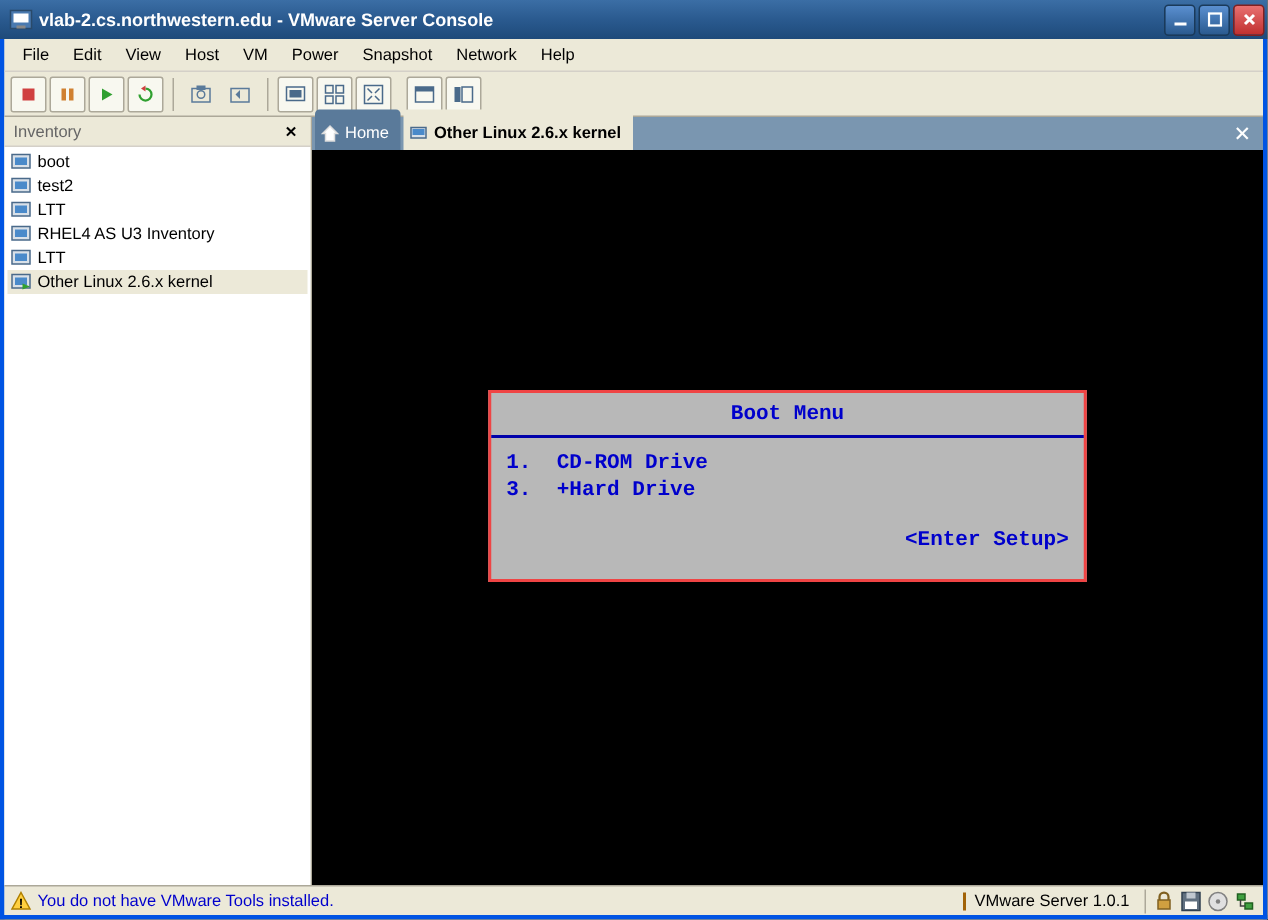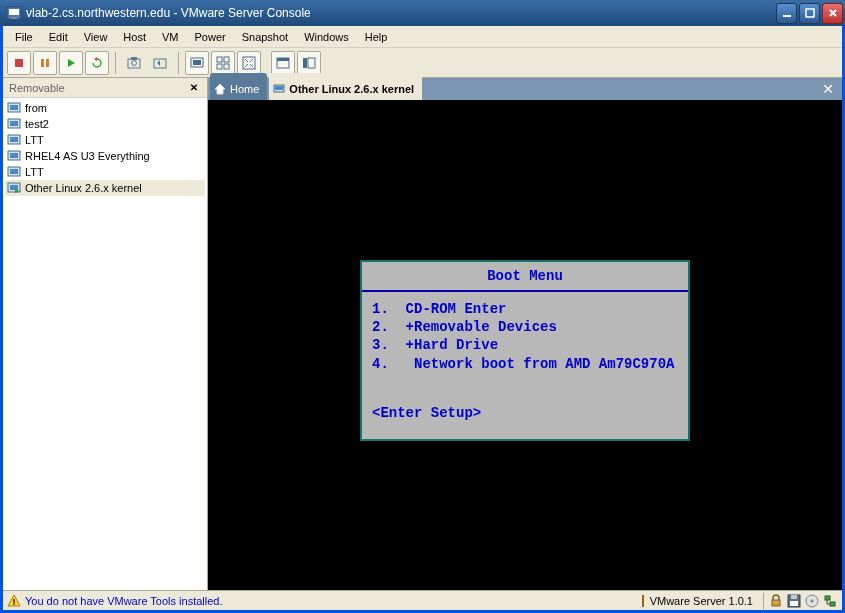--- a/index.html
+++ b/index.html
@@ -1,20 +1,20 @@
 <!DOCTYPE html>
 <html><head>
 <meta charset="utf-8">
 <style>
 * { box-sizing: border-box; margin: 0; padding: 0; }
 body { font-family: Tahoma, sans-serif; font-size: 11px; background: #ece9d8; width: 845px; height: 613px; overflow: hidden; position: relative; }
 
 .titlebar { height: 26px; background: linear-gradient(to bottom, #3b6ea5 0%, #2a5a8f 50%, #1e4a7a 100%); display: flex; align-items: center; padding: 0 2px; color: white; }
 .titlebar-icon { width: 16px; height: 16px; margin: 0 4px; }
-.titlebar-text { flex: 1; font-weight: normal; font-size: 12px; }
+.titlebar-text { flex: 1; font-weight: bold; font-size: 12px; }
 .titlebar-btns { display: flex; gap: 2px; }
 .titlebar-btn { width: 21px; height: 21px; background: linear-gradient(to bottom, #5a8fd0, #2a5a8f); border: 1px solid #1a3a5a; border-radius: 3px; display: flex; align-items: center; justify-content: center; color: white; font-weight: bold; cursor: pointer; }
 .titlebar-btn.close { background: linear-gradient(to bottom, #e87070, #c03030); border-color: #802020; }
 
 .window-body { border: 3px solid #0054e3; border-top: none; background: #ece9d8; height: 587px; display: flex; flex-direction: column; }
 
 .menubar { height: 22px; background: #ece9d8; display: flex; align-items: center; padding: 0 4px; border-bottom: 1px solid #d4d0c8; }
 .menu-item { padding: 2px 8px; cursor: pointer; }
 
 .toolbar { height: 30px; background: #ece9d8; display: flex; align-items: center; padding: 2px 4px; border-bottom: 1px solid #aca899; gap: 2px; }
@@ -36,25 +36,25 @@
 .content { flex: 1; display: flex; flex-direction: column; background: #000; min-width: 0; }
 .tabbar { height: 22px; background: #7a96b0; display: flex; align-items: center; padding: 0 2px; gap: 2px; }
 .tab { height: 32px; padding: 0 8px 0 4px; display: flex; align-items: center; gap: 4px; border-radius: 3px 3px 0 0; cursor: pointer; font-size: 11px; }
 .tab.inactive { background: #5a7a9a; color: white; }
 .tab.active { background: #ece9d8; color: black; font-weight: bold; }
 .tab.active .tab-label { font-weight: bold; }
 .tab-close { margin-left: auto; color: white; font-size: 14px; cursor: pointer; padding: 0 6px; }
 .tab-icon { width: 12px; height: 12px; }
 
 .console { flex: 1; background: #000; display: flex; align-items: center; justify-content: center; position: relative; }
-.boot-box { width: 330px; background: #b8b8b8; border: 2px solid #0f766e; position: absolute; top: 160px; left: 50%; transform: translateX(-50%); }
+.boot-box { width: 399px; background: #b8b8b8; border: 2px solid #ef4444; position: absolute; top: 160px; left: 50%; transform: translateX(-50%); }
 .boot-header { text-align: center; padding: 6px; color: #0000cc; font-family: 'Courier New', monospace; font-size: 14px; font-weight: bold; border-bottom: 2px solid #0000aa; }
 .boot-body { padding: 8px 10px 18px; font-family: 'Courier New', monospace; font-size: 14px; color: #0000cc; font-weight: bold; }
 .boot-line { white-space: pre; line-height: 1.3; }
-.boot-setup { text-align: left; margin-top: 32px; }
+.boot-setup { text-align: right; margin-top: 16px; }
 
 .statusbar { height: 20px; background: #ece9d8; border-top: 1px solid #aca899; display: flex; align-items: center; padding: 0 4px; gap: 4px; }
 .status-warn-icon { width: 14px; height: 14px; }
 .status-text { flex: 1; color: #0000cc; }
 .status-right { color: #000; padding: 0 6px; border-left: 2px solid #a16207; }
 .status-icons { display: flex; gap: 2px; padding-left: 4px; border-left: 1px solid #aca899; }
 .status-icon { width: 16px; height: 16px; }
 
 svg { display: block; }
 </style>
@@ -92,21 +92,21 @@
 <div class="window-body">
 
 <div class="menubar">
   <div class="menu-item">File</div>
   <div class="menu-item">Edit</div>
   <div class="menu-item">View</div>
   <div class="menu-item">Host</div>
   <div class="menu-item">VM</div>
   <div class="menu-item">Power</div>
   <div class="menu-item">Snapshot</div>
-  <div class="menu-item">Windows</div>
+  <div class="menu-item">Network</div>
   <div class="menu-item">Help</div>
 </div>
 
 <div class="toolbar">
   <div class="tb-btn boxed">
         <svg width="14" height="14">
           <rect x="3" y="3" width="8" height="8" fill="#d04040"></rect>
         </svg>
       </div>
   <div class="tb-btn boxed">
@@ -172,32 +172,32 @@
         <svg width="16" height="16">
           <rect x="2" y="3" width="4" height="10" fill="#4a6a8a"></rect>
           <rect x="7" y="3" width="7" height="10" fill="none" stroke="#4a6a8a"></rect>
         </svg>
       </div>
 </div>
 
 <div class="main-area">
   <div class="sidebar">
     <div class="sidebar-header">
-      <span class="sidebar-title">Removable</span>
+      <span class="sidebar-title">Inventory</span>
       <span class="sidebar-close">✕</span>
     </div>
     <div class="sidebar-list">
       <div class="inv-item">
         <span class="inv-icon">
               <svg viewBox="0 0 14 14">
                 <rect x="1" y="2" width="12" height="9" fill="#d8e0e8" stroke="#4a6a8a"></rect>
                 <rect x="3" y="4" width="8" height="5" fill="#4a8aca"></rect>
               </svg>
             </span>
-        <span>from</span>
+        <span>boot</span>
       </div>
       <div class="inv-item">
         <span class="inv-icon">
               <svg viewBox="0 0 14 14">
                 <rect x="1" y="2" width="12" height="9" fill="#d8e0e8" stroke="#4a6a8a"></rect>
                 <rect x="3" y="4" width="8" height="5" fill="#4a8aca"></rect>
               </svg>
             </span>
         <span>test2</span>
       </div>
@@ -210,21 +210,21 @@
             </span>
         <span>LTT</span>
       </div>
       <div class="inv-item">
         <span class="inv-icon">
               <svg viewBox="0 0 14 14">
                 <rect x="1" y="2" width="12" height="9" fill="#d8e0e8" stroke="#4a6a8a"></rect>
                 <rect x="3" y="4" width="8" height="5" fill="#4a8aca"></rect>
               </svg>
             </span>
-        <span>RHEL4 AS U3 Everything</span>
+        <span>RHEL4 AS U3 Inventory</span>
       </div>
       <div class="inv-item">
         <span class="inv-icon">
               <svg viewBox="0 0 14 14">
                 <rect x="1" y="2" width="12" height="9" fill="#d8e0e8" stroke="#4a6a8a"></rect>
                 <rect x="3" y="4" width="8" height="5" fill="#4a8aca"></rect>
               </svg>
             </span>
         <span>LTT</span>
       </div>
@@ -259,24 +259,22 @@
               </svg>
             </span>
         <span class="tab-label">Other Linux 2.6.x kernel</span>
       </div>
       <span class="tab-close">✕</span>
     </div>
     <div class="console">
       <div class="boot-box">
         <div class="boot-header">Boot Menu</div>
         <div class="boot-body">
-          <div class="boot-line"><span>1.</span><span>  CD-ROM Enter</span></div>
-          <div class="boot-line"><span>2.</span><span>  +Removable Devices</span></div>
+          <div class="boot-line"><span>1.</span><span>  CD-ROM Drive</span></div>
           <div class="boot-line"><span>3.</span><span>  +Hard Drive</span></div>
-          <div class="boot-line"><span>4.</span><span>   Network boot from AMD Am79C970A</span></div>
           <div class="boot-setup">&lt;Enter Setup&gt;</div>
         </div>
       </div>
     </div>
   </div>
 </div>
 
 <div class="statusbar">
   <span class="status-warn-icon">
         <svg viewBox="0 0 14 14">

